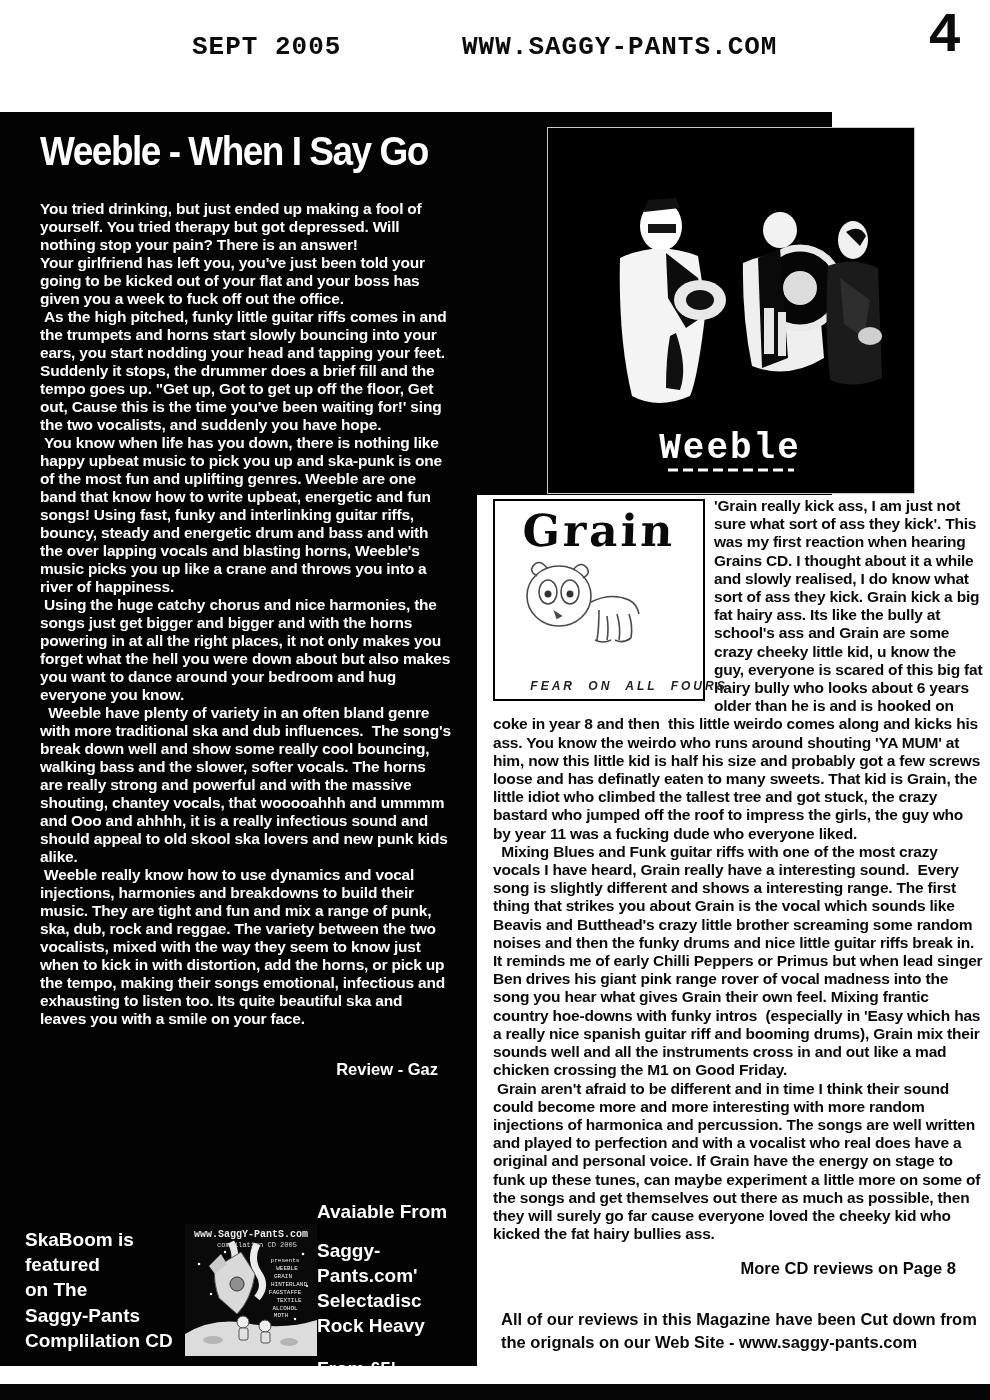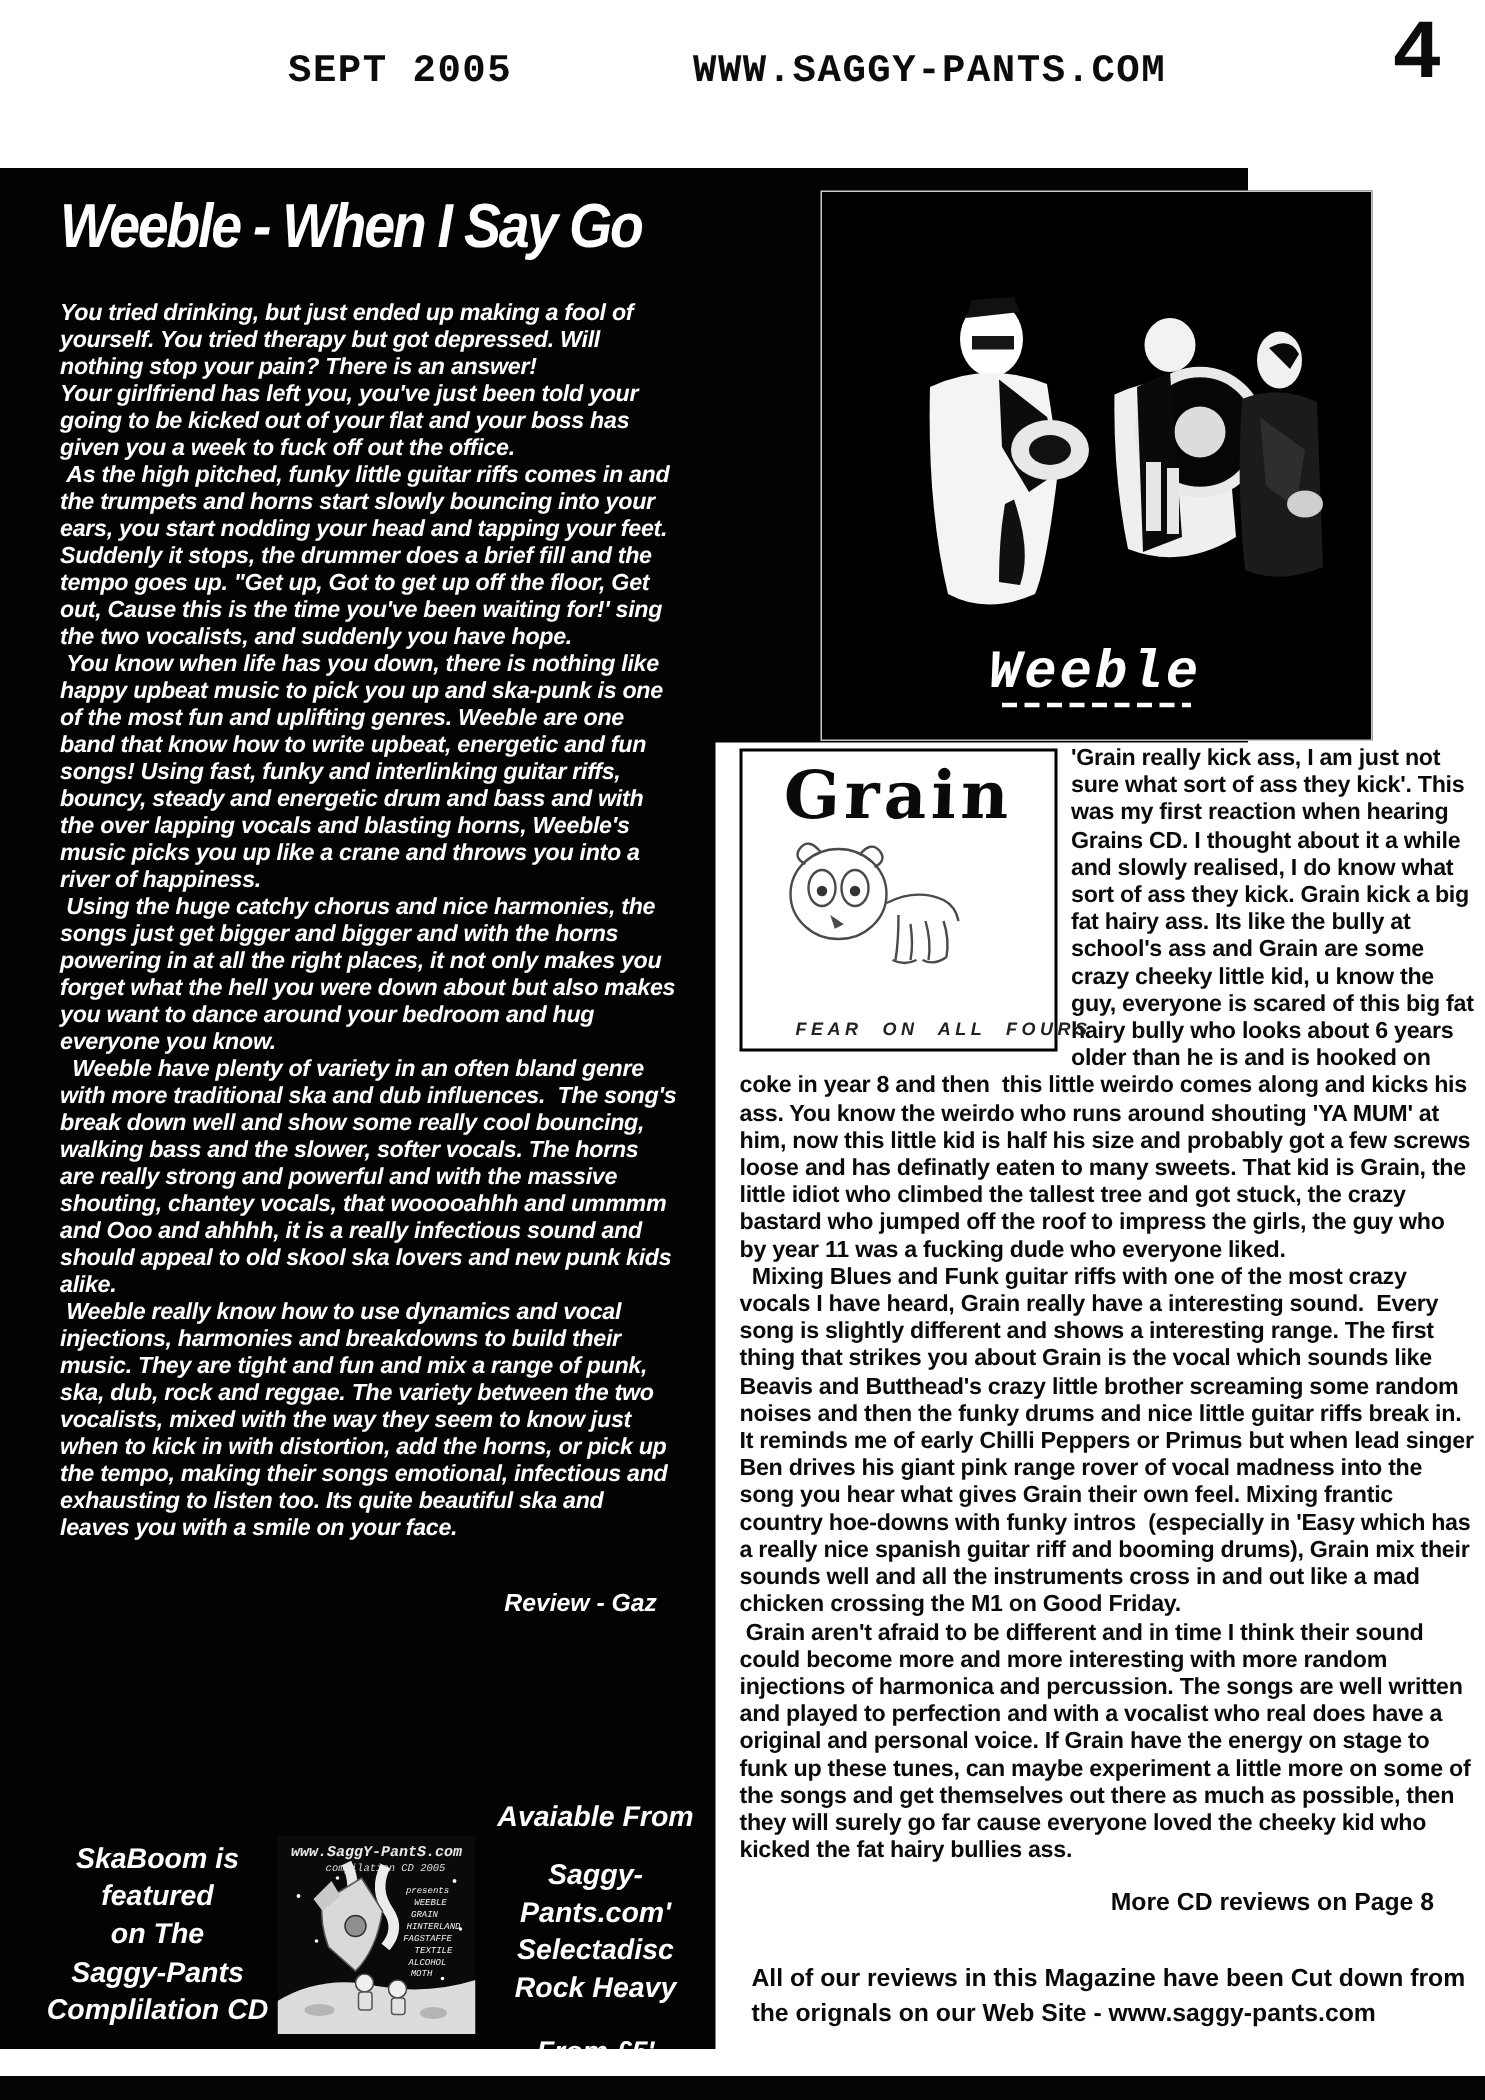--- a/index.html
+++ b/index.html
@@ -18,21 +18,20 @@
   .header-site{left:462px;}
   .header-pagenum{
     position:absolute;top:4px;left:928px;
     font-family:"Liberation Mono", monospace;
     font-weight:bold;font-size:56px;color:#0c0c0c;
   }
   
   .black-wrap{
     position:absolute;left:0;top:112px;width:832px;height:1254px;
     background:#030303;
-    font-style:italic;
   }
   
   .weeble-col{
     position:absolute;left:40px;top:16px;width:412px;color:#fff;
   }
   .weeble-title{
     font-weight:bold;font-size:37px;letter-spacing:-1.5px;
     transform:scale(1,1.12);transform-origin:left top;
     margin:0 0 30px 0;white-space:nowrap;
   }
@@ -47,21 +46,21 @@
   .byline{
     font-weight:bold;font-size:16.5px;text-align:right;
     padding-right:14px;margin-top:32px;
   }
   
   .ad-row{
     position:absolute;left:25px;top:1108px;width:452px;height:140px;
     display:flex;align-items:center;color:#fff;
   }
   .ad-left,.ad-right{
-    flex:1;text-align:center;font-weight:bold;font-size:19px;line-height:1.32;
+    flex:1;text-align:left;font-weight:bold;font-size:19px;line-height:1.32;
   }
   .ad-right .price{display:block;margin-top:18px;}
   .ad-thumb{width:132px;height:132px;flex:0 0 132px;}
   
   .photo-frame{
     position:absolute;left:547px;top:15px;width:366px;height:365px;
     border:1px solid #c9c9c9;background:#000;
   }
   
   .review-panel{

